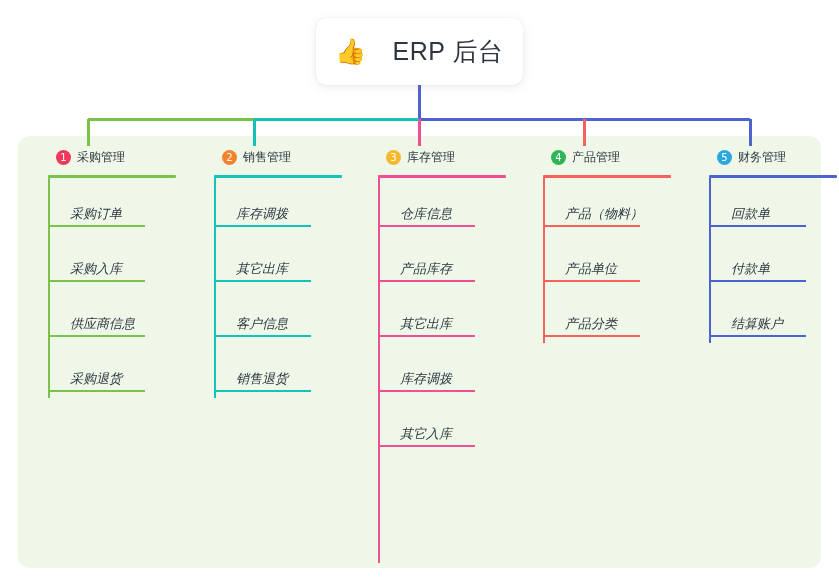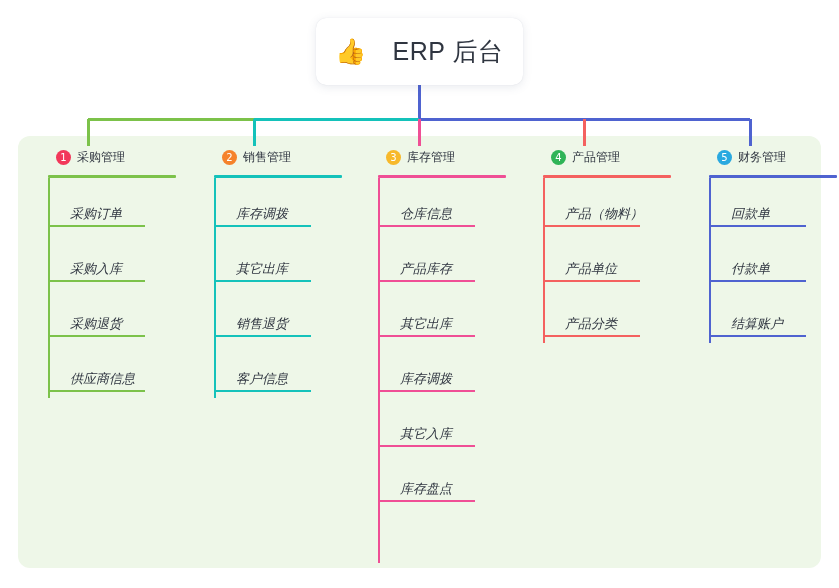--- a/index.html
+++ b/index.html
@@ -179,53 +179,53 @@
           <div class="spine" style="background: rgb(124, 194, 74); height: 220px;"></div>
           <div class="item">
             <span class="item-label">采购订单</span>
             <div class="item-rule" style="background: rgb(124, 194, 74);"></div>
           </div>
           <div class="item">
             <span class="item-label">采购入库</span>
             <div class="item-rule" style="background: rgb(124, 194, 74);"></div>
           </div>
           <div class="item">
+            <span class="item-label">供应商信息</span>
+            <div class="item-rule" style="background: rgb(124, 194, 74);"></div>
+          </div>
+          <div class="item">
             <span class="item-label">采购退货</span>
             <div class="item-rule" style="background: rgb(124, 194, 74);"></div>
           </div>
-          <div class="item">
-            <span class="item-label">供应商信息</span>
-            <div class="item-rule" style="background: rgb(124, 194, 74);"></div>
-          </div>
         </div>
       </div>
       <div class="column" style="left: 202px;">
         <div class="col-head">
           <span class="badge" style="background: rgb(245, 130, 43);">2</span>
           <span class="head-label">销售管理</span>
         </div>
         <div class="head-rule" style="background: rgb(20, 194, 186);"></div>
         <div class="items">
           <div class="spine" style="background: rgb(20, 194, 186); height: 220px;"></div>
           <div class="item">
             <span class="item-label">库存调拨</span>
             <div class="item-rule" style="background: rgb(20, 194, 186);"></div>
           </div>
           <div class="item">
             <span class="item-label">其它出库</span>
             <div class="item-rule" style="background: rgb(20, 194, 186);"></div>
           </div>
           <div class="item">
+            <span class="item-label">客户信息</span>
+            <div class="item-rule" style="background: rgb(20, 194, 186);"></div>
+          </div>
+          <div class="item">
             <span class="item-label">销售退货</span>
             <div class="item-rule" style="background: rgb(20, 194, 186);"></div>
           </div>
-          <div class="item">
-            <span class="item-label">客户信息</span>
-            <div class="item-rule" style="background: rgb(20, 194, 186);"></div>
-          </div>
         </div>
       </div>
       <div class="column" style="left: 366px;">
         <div class="col-head">
           <span class="badge" style="background: rgb(247, 185, 43);">3</span>
           <span class="head-label">库存管理</span>
         </div>
         <div class="head-rule" style="background: rgb(239, 79, 149);"></div>
         <div class="items">
           <div class="spine" style="background: rgb(239, 79, 149); height: 385px;"></div>
@@ -242,24 +242,20 @@
             <div class="item-rule" style="background: rgb(239, 79, 149);"></div>
           </div>
           <div class="item">
             <span class="item-label">库存调拨</span>
             <div class="item-rule" style="background: rgb(239, 79, 149);"></div>
           </div>
           <div class="item">
             <span class="item-label">其它入库</span>
             <div class="item-rule" style="background: rgb(239, 79, 149);"></div>
           </div>
-          <div class="item">
-            <span class="item-label">库存盘点</span>
-            <div class="item-rule" style="background: rgb(239, 79, 149);"></div>
-          </div>
         </div>
       </div>
       <div class="column" style="left: 531px;">
         <div class="col-head">
           <span class="badge" style="background: rgb(47, 180, 87);">4</span>
           <span class="head-label">产品管理</span>
         </div>
         <div class="head-rule" style="background: rgb(244, 97, 95);"></div>
         <div class="items">
           <div class="spine" style="background: rgb(244, 97, 95); height: 165px;"></div>

